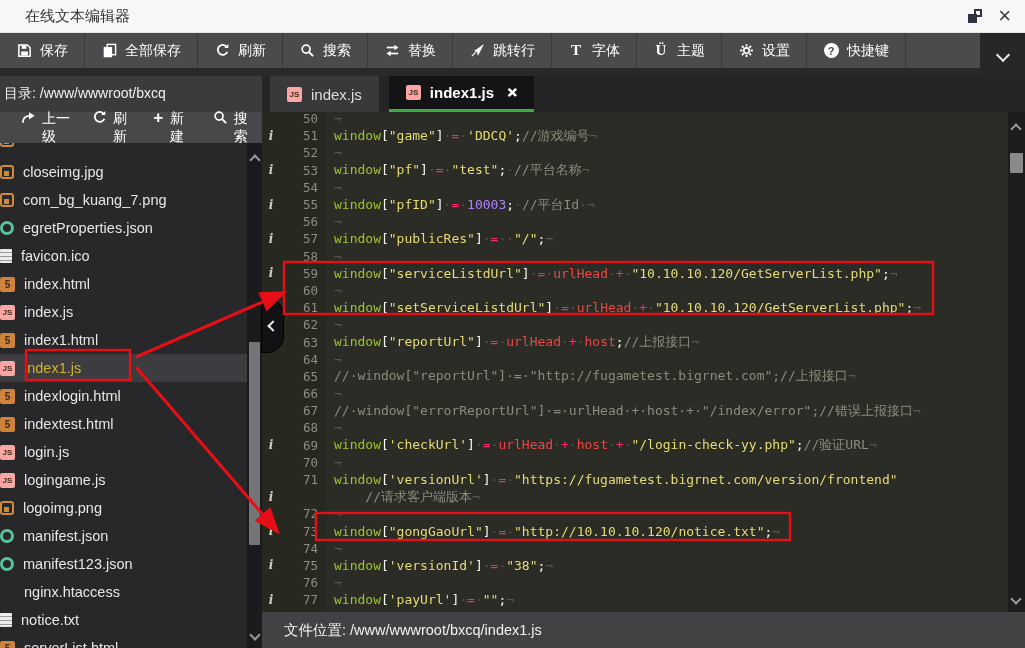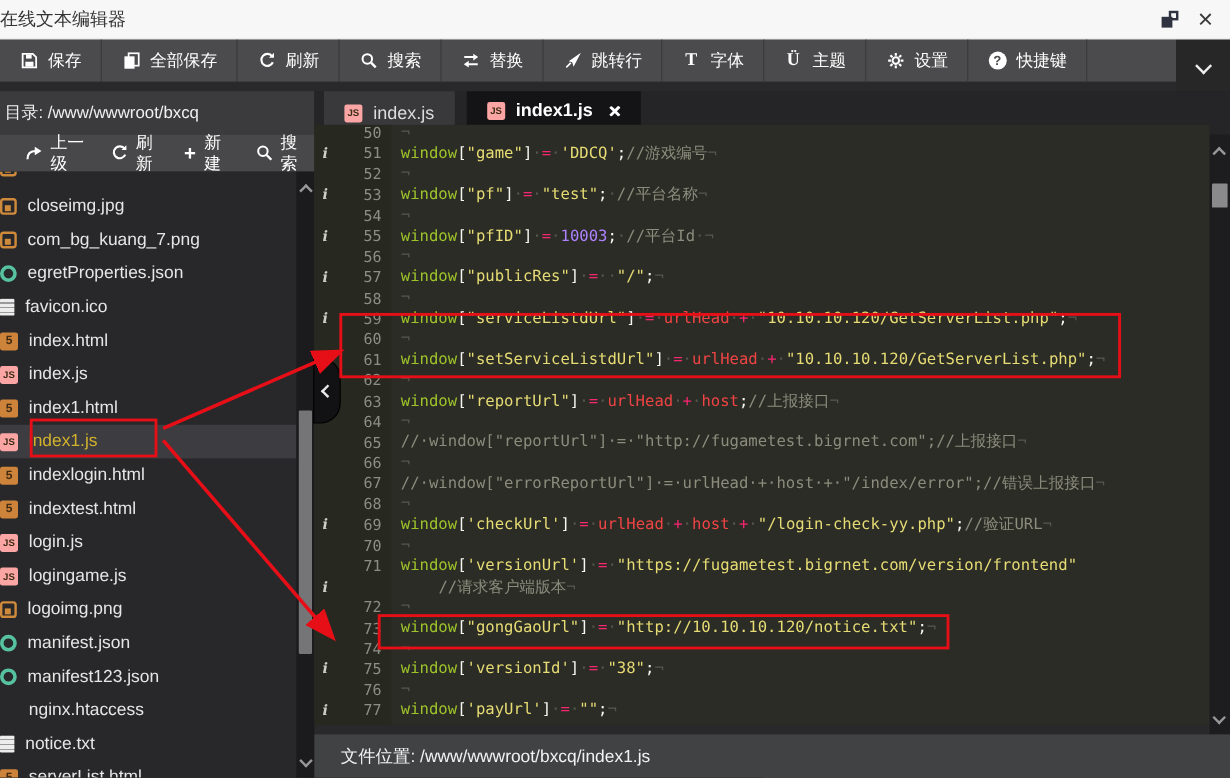--- a/index.html
+++ b/index.html
@@ -1,21 +1,21 @@
 <!DOCTYPE html>
 <html><head>
 <meta charset="utf-8">
 <style>
   html,body{margin:0;padding:0}
   body{width:1025px;height:648px;position:relative;overflow:hidden;background:#29292c;
        font-family:"Liberation Sans",sans-serif;-webkit-font-smoothing:antialiased}
   .abs{position:absolute}
   
   .titlebar{left:0;top:0;width:1025px;height:33px;background:#f7f7f7;display:flex;align-items:center;border-bottom:1px solid #e3e3e3;box-sizing:border-box}
-  .titlebar .title{font-size:15px;color:#333}
+  .titlebar .title{margin-left:25px;font-size:15px;color:#333}
   .win-controls{margin-left:auto;margin-right:14px;display:flex;align-items:center;gap:16px}
   .restore{position:relative;width:14px;height:14px;display:inline-block;cursor:pointer}
   .r-back{position:absolute;right:0;top:0;width:8px;height:8px;border:2px solid #2f3240;box-sizing:border-box}
   .r-front{position:absolute;left:0;bottom:0;width:9px;height:9px;background:#2f3240}
   .close-x{font-size:22px;line-height:14px;color:#3a3a3a;cursor:pointer;font-weight:400}
   
   .toolbar{left:0;top:33px;width:980px;height:35px;background:#4b4b4d;display:flex}
   .tbtn{display:flex;align-items:center;gap:8px;padding:0 16px;border-right:1px solid #3a3a3c;color:#fff;font-size:14px;cursor:pointer}
   .ticn{display:inline-flex;width:16px;height:16px;align-items:center;justify-content:center}
   .ticon{font-family:"Liberation Serif",serif;font-weight:700;font-size:15px;color:#fff}
@@ -27,21 +27,21 @@
   .chev.up{transform:rotate(-135deg)}
   .chev.left{transform:rotate(135deg);width:6px;height:6px}
   
   .dirbar{left:0;top:76px;width:262px;height:36px;background:#3b3b3d;color:#f0f0f0;font-size:14px;display:flex;align-items:center;padding-left:4px;box-sizing:border-box}
   .tabbar{left:262px;top:76px;width:763px;height:36px;background:#252527;display:flex;align-items:stretch;padding-left:8px;box-sizing:border-box}
   .tab{display:flex;align-items:center;gap:9px;padding:0 17px;margin-right:10px;background:#39393c;color:#dcdcdc;font-size:15px;cursor:pointer;box-sizing:border-box}
   .tab.active{background:#141416;color:#fff;font-weight:700;border-bottom:3px solid #3fae49}
   .tab-close{color:#fff;font-weight:900;font-size:17px;line-height:12px;margin-left:4px;text-shadow:.6px 0 0 #fff}
   
   .ops{left:0;top:112px;width:262px;height:31px;background:#48484a;display:flex;align-items:center;box-sizing:border-box;padding-left:10px}
-  .opbtn{display:flex;align-items:center;gap:6px;color:#fff;font-size:14px;padding:0 11px;cursor:pointer}
+  .opbtn{display:flex;align-items:flex-start;gap:6px;color:#fff;font-size:14px;padding:0 11px;cursor:pointer}
   .filelist{left:0;top:143px;width:247px;height:505px;background:#28282a;overflow:hidden}
   .frow{height:28px;display:flex;align-items:center;color:#e6e6e6;font-size:14.5px;cursor:pointer;white-space:nowrap}
   .frow.selected{background:#3c3c41;color:#d3b22b}
   .frow.partial{height:15px;overflow:hidden;align-items:flex-start}
   .frow.partial .fi{margin-top:-10px}
   .fi{display:inline-flex;align-items:center;justify-content:center;width:15px;height:15px;margin-right:9px;flex:none;font-family:"Liberation Sans",sans-serif;font-weight:700;box-sizing:border-box}
   .fi-js{background:#fca5a5;color:#3b2d16;border-radius:2px;font-size:8px}
   .fi-html{background:#cd8339;color:#3f2a12;border-radius:2px;font-size:10px}
   .fi-json{border:3px solid #56c2a0;border-radius:50%;width:14px;height:14px}
   .fi-img{border:2px solid #d08a3b;border-radius:3px;width:14px;height:14px;position:relative}
@@ -52,21 +52,21 @@
   .vscroll{background:#1b1b1d}
   .list-scroll{left:247px;top:143px;width:15px;height:505px}
   .ed-scroll{left:1008px;top:112px;width:17px;height:500px;background:#1d1d1f}
   .thumb{position:absolute;border-radius:1px;background:#757578}
   .list-scroll .thumb{left:2px;width:11px;top:199px;height:203px}
   .ed-scroll .thumb{left:2px;width:13px;top:41px;height:20px;background:#8a8a8c}
   .sc-arrow{position:absolute;left:4px}
   .sc-arrow .chev, .sc-chev{border-color:#98989a;width:6px;height:6px;border-width:2px}
   .sc-top{top:7px}.sc-bottom{bottom:5px}
   
-  .editor{left:262px;top:104px;width:746px;height:500px;background:#2b2c25;overflow:hidden}
+  .editor{left:262px;top:112px;width:746px;height:500px;background:#2b2c25;overflow:hidden}
   .editor::before{content:"";position:absolute;left:0;top:0;bottom:0;width:64px;background:#272820}
   .code{position:relative;margin-top:-2px;font-family:"DejaVu Sans Mono","Liberation Mono",monospace}
   .cl{display:flex;height:17.2px;align-items:center}
   .icol{width:18px;flex:none;text-align:center;font-family:"DejaVu Serif",serif;font-style:italic;font-weight:700;font-size:12px;color:#cfcfc7}
   .lnum{width:38px;flex:none;text-align:right;padding-right:8px;color:#8c8d85;font-size:12.5px}
   .ltxt{white-space:pre;font-size:13px;padding-left:8px}
   .tk-kw{color:#9fc42b}.tk-str{color:#e6db74}.tk-op{color:#f92672}
   .tk-num{color:#ae81ff}.tk-pun{color:#f8f8f2}.tk-id{color:#ef4444}
   .tk-com{color:#8b8c7d}.tk-dim{color:#56574e}
   

